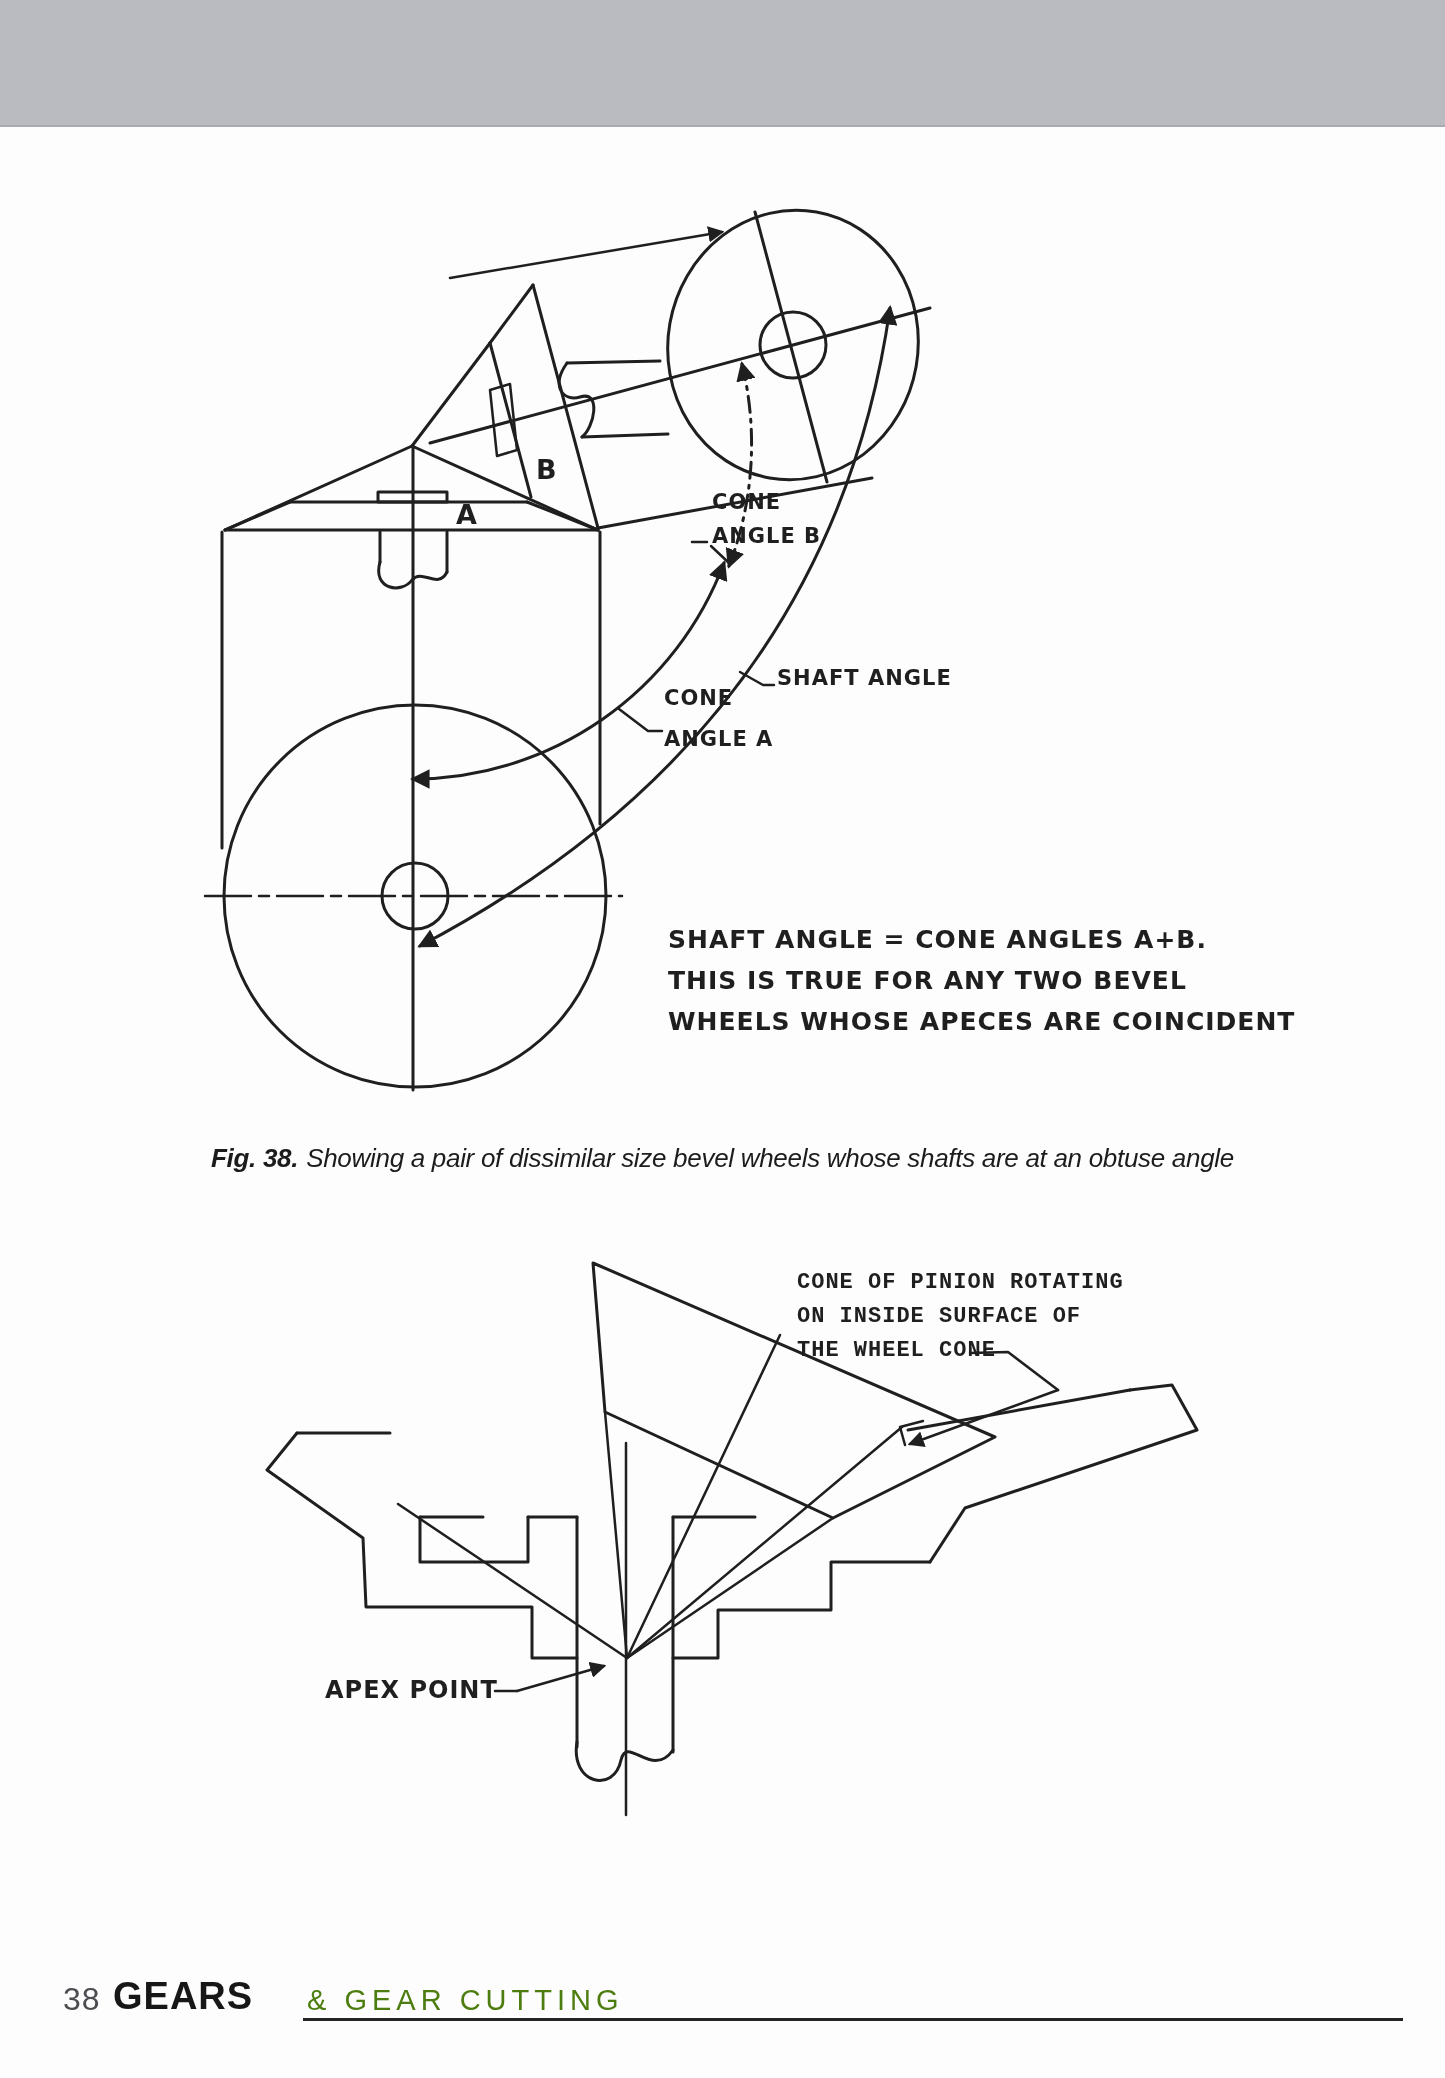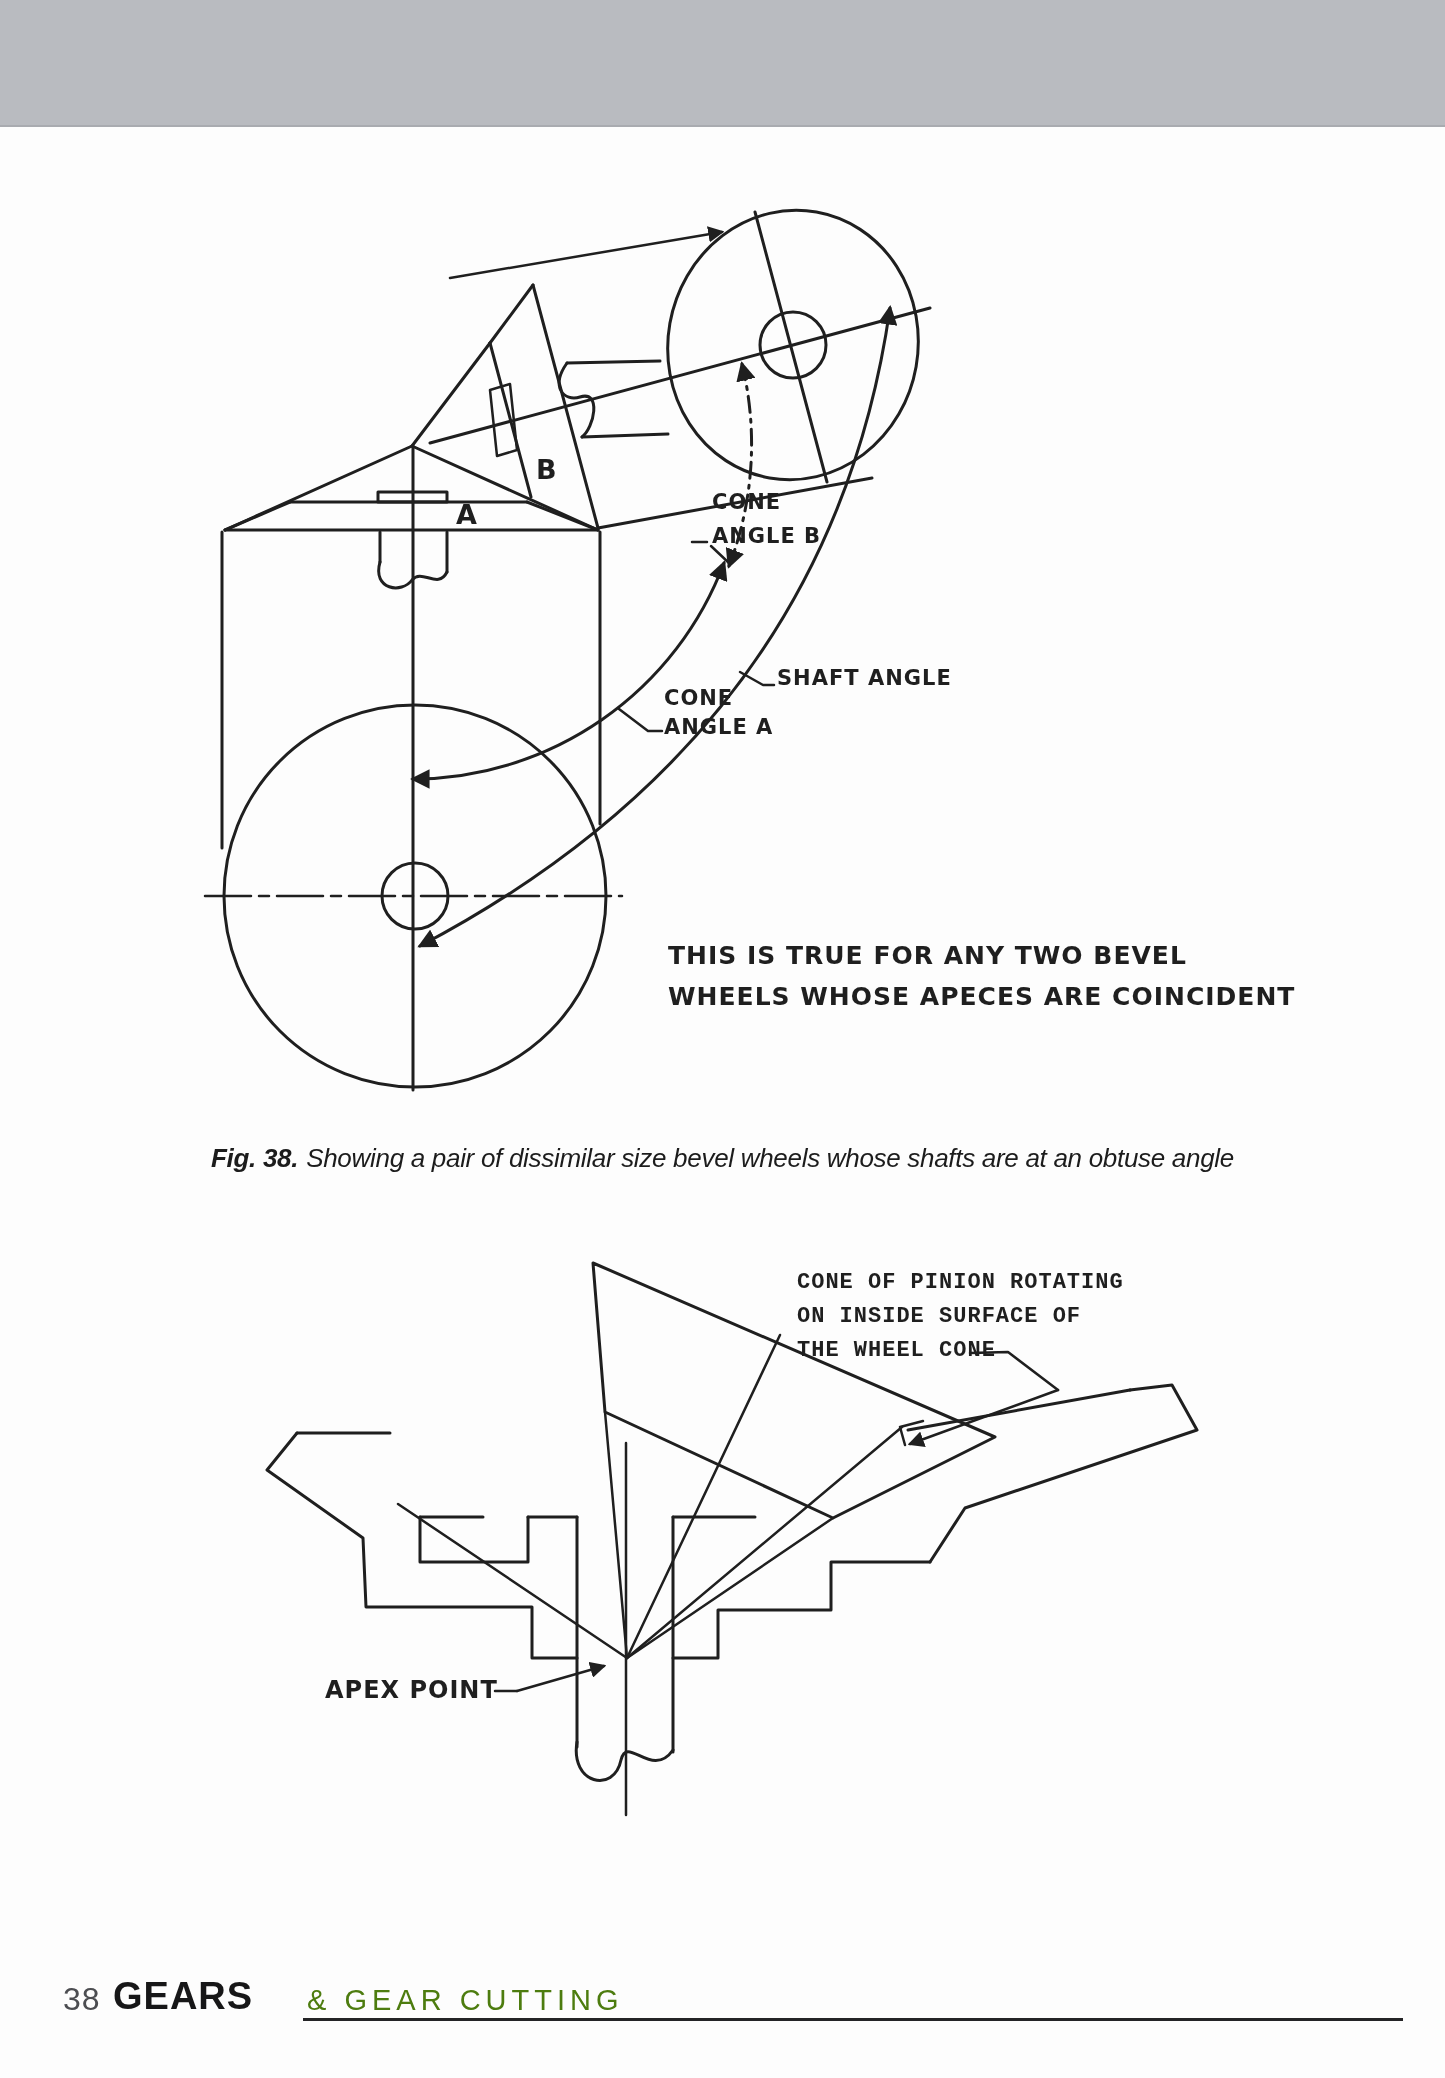--- a/index.html
+++ b/index.html
@@ -113,26 +113,27 @@
 <div class="hand" style="left:536px;top:456px;font-size:27px;">B</div>
 <div class="hand" style="left:456px;top:501px;font-size:27px;">A</div>
 
 <div class="hand" style="left:712px;top:492px;font-size:21px;">
   <div>CONE</div>
   <div style="margin-top:13px;">ANGLE B</div>
 </div>
 
 <div class="hand" style="left:664px;top:688px;font-size:21px;">
   <div>CONE</div>
-  <div style="margin-top:8px;">ANGLE A</div>
+  <div style="margin-top:20px;">ANGLE A</div>
 </div>
 
 <div class="hand" style="left:777px;top:668px;font-size:21px;">SHAFT ANGLE</div>
 
 <div class="hand" style="left:668px;top:927px;font-size:25px;">
+  <div>SHAFT ANGLE = CONE ANGLES A+B.</div>
   <div style="margin-top:16px;">THIS IS TRUE FOR ANY TWO BEVEL</div>
   <div style="margin-top:16px;">WHEELS WHOSE APECES ARE COINCIDENT</div>
 </div>
 
 <div class="hand" style="left:797px;top:1272px;font-size:22px;font-family:Liberation Mono, monospace;">
   <div>CONE OF PINION ROTATING</div>
   <div style="margin-top:12px;">ON INSIDE SURFACE OF</div>
   <div style="margin-top:12px;">THE WHEEL CONE</div>
 </div>
 

